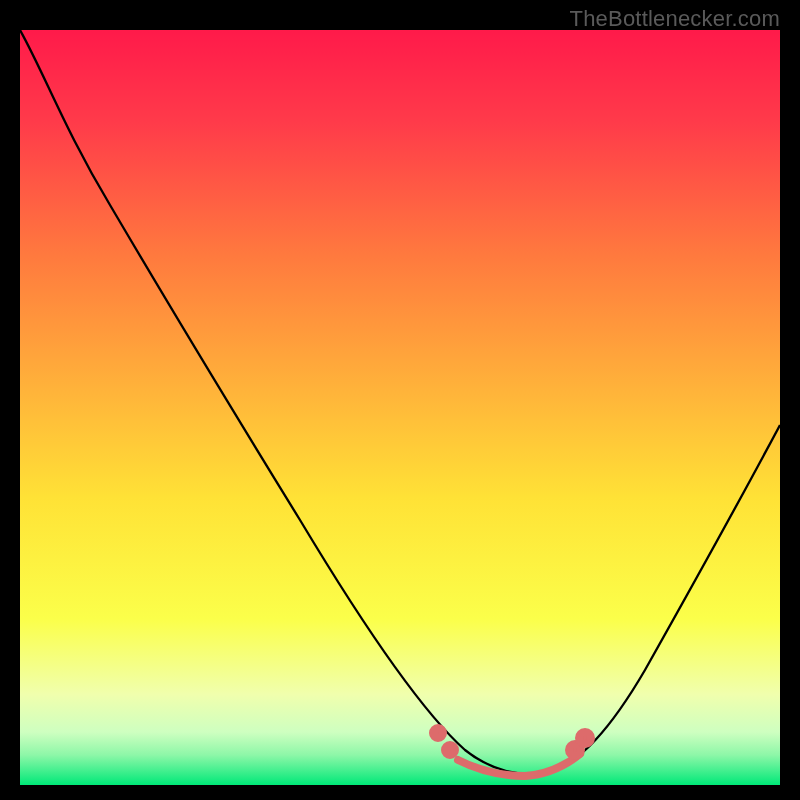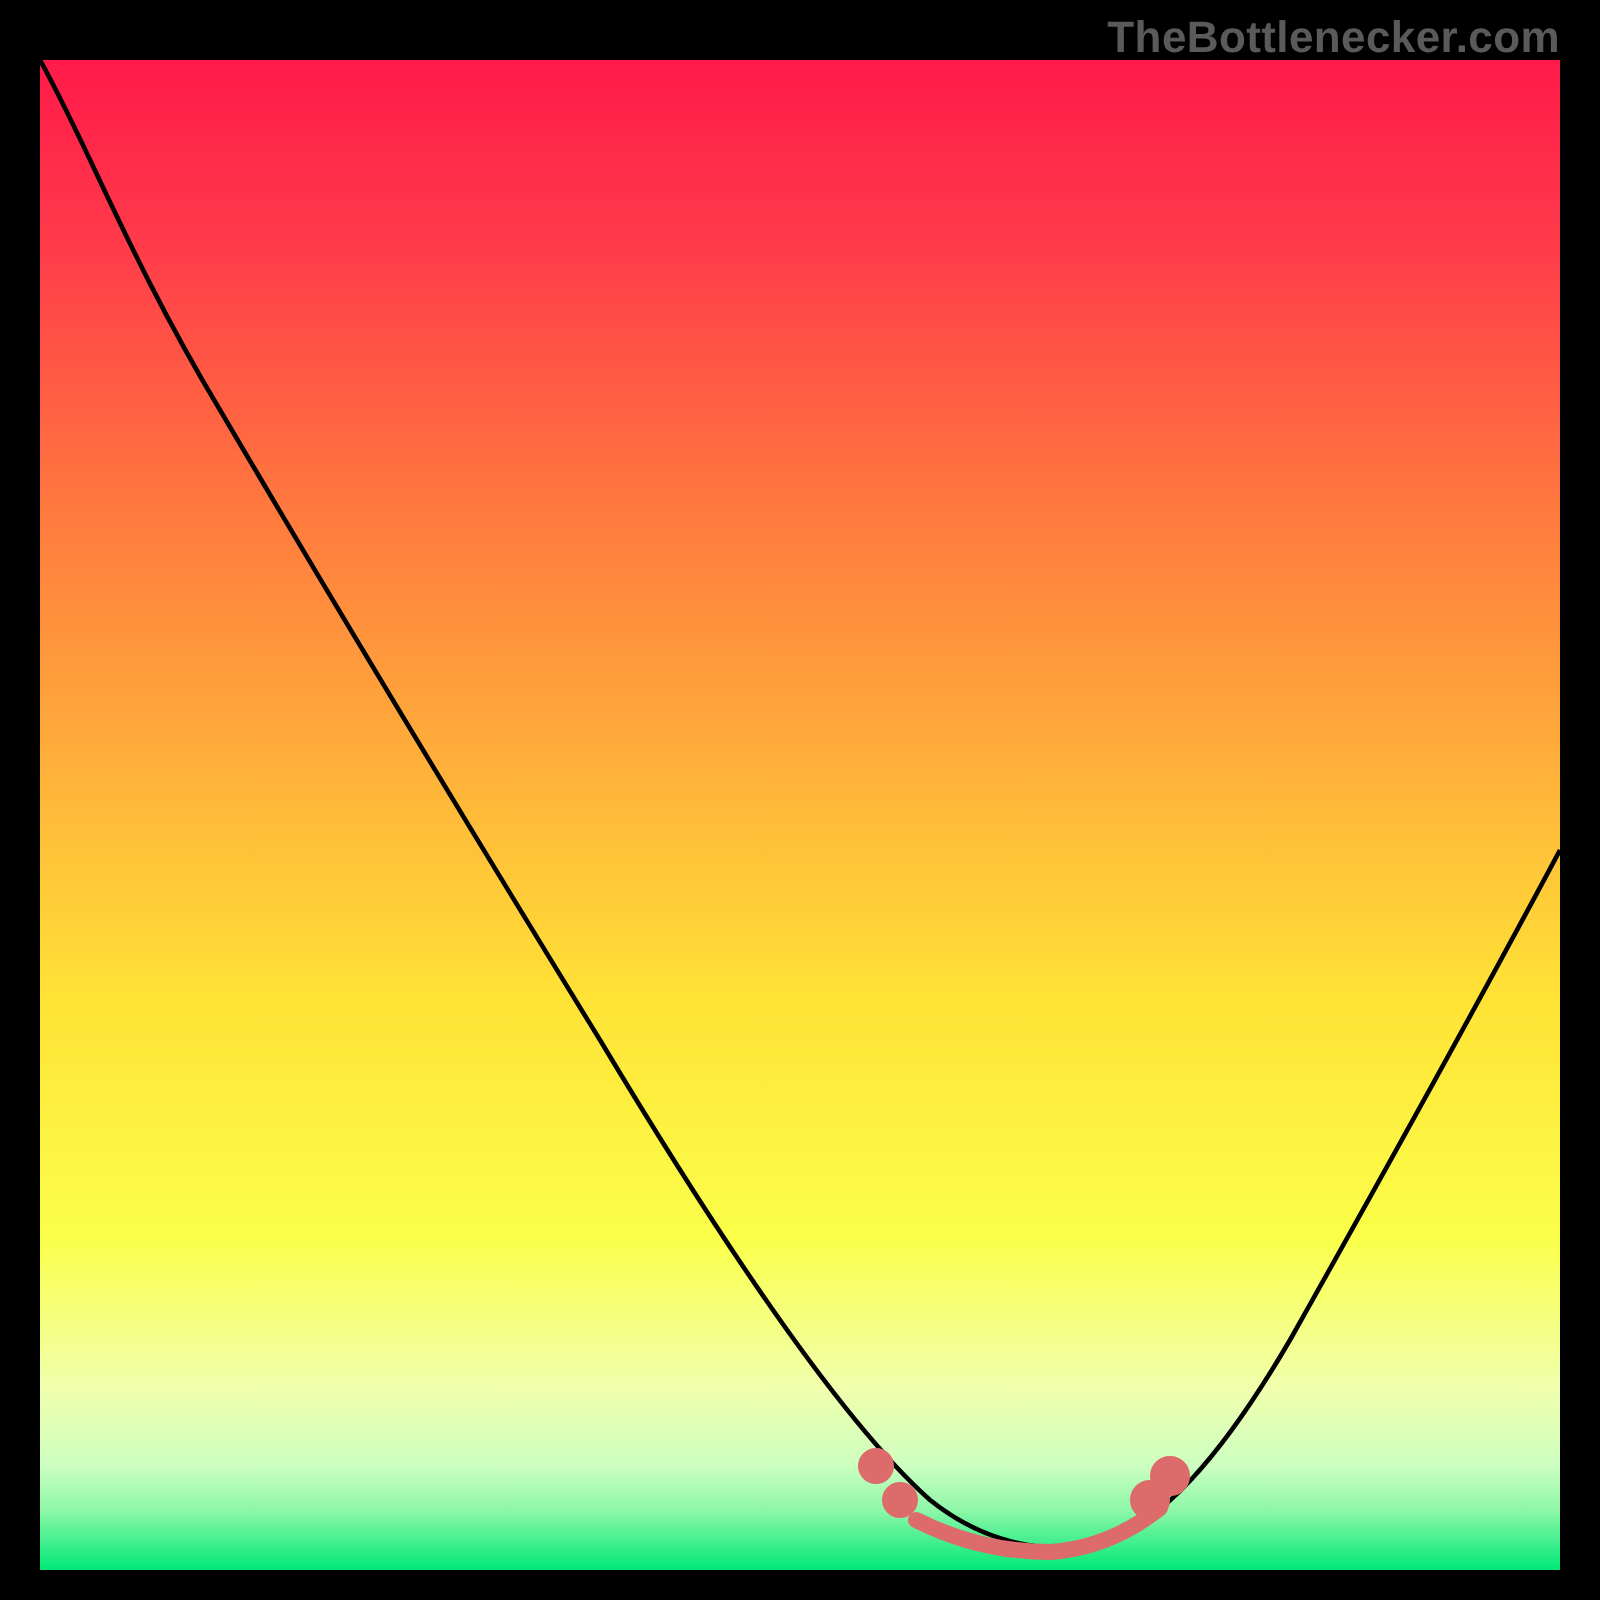--- a/index.html
+++ b/index.html
@@ -25,21 +25,21 @@
     top: 0;
     width: 760px;
     height: 755px;
   }
   .watermark {
     position: absolute;
     top: 6px;
     right: 20px;
     color: #5a5a5a;
     font-size: 22px;
-    font-weight: 700;
+    font-weight: 400;
     letter-spacing: 0.2px;
   }
   svg {
     display: block;
   }
 </style>
 </head>
 <body>
 
 <div class="watermark">TheBottlenecker.com</div>

